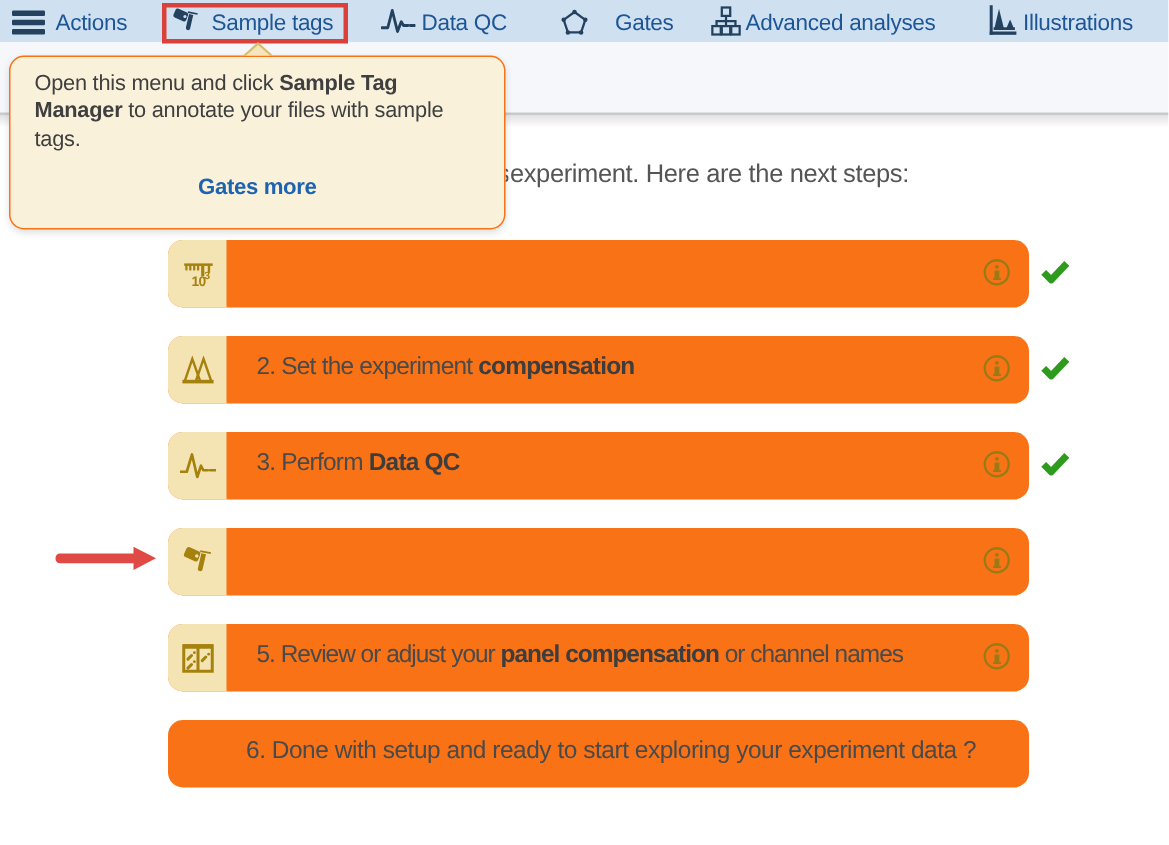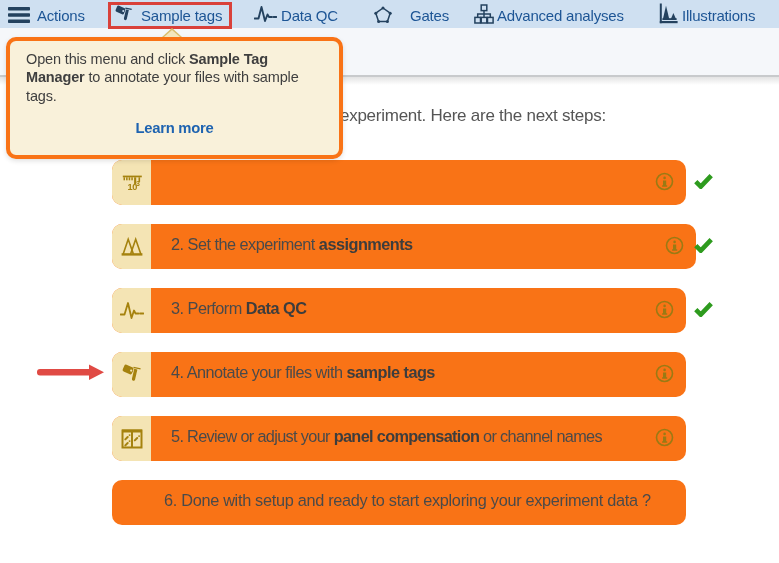--- a/index.html
+++ b/index.html
@@ -10,21 +10,21 @@
     color:#1d5595;font-size:15px;letter-spacing:-0.2px;white-space:nowrap;}
   .navitem svg{display:block;}
   
   #subbar{position:absolute;left:0;top:28px;width:779px;height:47px;background:#f5f7fa;border-bottom:2px solid #c8cacc;}
   #subshadow{position:absolute;left:0;top:77px;width:779px;height:8px;
     background:linear-gradient(#e3e3e3,#ffffff);}
   
   #headtext{position:absolute;left:310px;top:106px;font-size:17px;letter-spacing:-0.25px;color:#555;}
   
   #tip{position:absolute;left:6px;top:37px;width:329px;height:114px;background:#f9f1da;
-    border:4px solid #f97316;border-radius:10px;box-shadow:0 2px 5px rgba(0,0,0,0.12);z-index:5;}
+    border:1px solid #f97316;border-radius:10px;box-shadow:0 2px 5px rgba(0,0,0,0.12);z-index:5;}
   #tip .txt{position:absolute;left:16px;top:9px;width:294px;font-size:14.5px;line-height:18.3px;letter-spacing:-0.15px;color:#3f3f3f;}
   #tip .lm{position:absolute;left:0;top:79px;width:329px;text-align:center;font-size:14.8px;letter-spacing:-0.25px;font-weight:bold;color:#1e63b0;}
   #tiparrow{position:absolute;left:162px;top:28px;width:0;height:0;z-index:6;
     border-left:10px solid transparent;border-right:10px solid transparent;border-bottom:9px solid #d9bc6a;}
   #tiparrow2{position:absolute;left:164px;top:30px;width:0;height:0;z-index:7;
     border-left:8px solid transparent;border-right:8px solid transparent;border-bottom:7.5px solid #f3e6bd;}
   
   #redbox{position:absolute;left:108px;top:2px;width:118px;height:21px;border:3px solid #d9413a;z-index:4;}
   
   .row{position:absolute;left:112px;width:574px;height:45px;background:#f97316;border-radius:10px;}
@@ -137,31 +137,31 @@
         <circle cx="9.5" cy="9.5" r="8" fill="none" stroke="#9a7a14" stroke-width="1.6"></circle>
         <circle cx="9.6" cy="5.9" r="1.3"></circle>
         <path d="M8 8.4 h3.2 v4.8 h1 v1.5 H7.1 v-1.5 h0.9 z"></path>
       </g>
     </svg>
 </div>
 <svg class="check" style="left:694px;top:173px;" viewBox="0 0 19 16">
     <path d="M1.8 8.6 L6.8 13.6 L17.2 2.6" fill="none" stroke="#2e9b1e" stroke-width="4.6"></path>
   </svg>
 
-<div class="row" style="top:224px;padding-left:10px;">
+<div class="row" style="top:224px;">
   <div class="ibox">
     <svg width="24" height="20" viewBox="0 0 24 20">
       <g fill="none" stroke="#a5820e" stroke-width="1.6">
         <path d="M3.2 17 L8.2 2.3 L13.4 17"></path>
         <path d="M10.6 17 L15.7 2.3 L20.8 17"></path>
       </g>
       <rect x="1.6" y="16.2" width="20.8" height="2.4" fill="#a5820e"></rect>
     </svg>
   </div>
-  <div class="rtext">2. Set the experiment&nbsp;<b>assignments</b></div>
+  <div class="rtext">2. Set the experiment&nbsp;<b>compensation</b></div>
   <svg class="info" viewBox="0 0 19 19">
       <g fill="#9a7a14">
         <circle cx="9.5" cy="9.5" r="8" fill="none" stroke="#9a7a14" stroke-width="1.6"></circle>
         <circle cx="9.6" cy="5.9" r="1.3"></circle>
         <path d="M8 8.4 h3.2 v4.8 h1 v1.5 H7.1 v-1.5 h0.9 z"></path>
       </g>
     </svg>
 </div>
 <svg class="check" style="left:694px;top:237px;" viewBox="0 0 19 16">
     <path d="M1.8 8.6 L6.8 13.6 L17.2 2.6" fill="none" stroke="#2e9b1e" stroke-width="4.6"></path>
@@ -198,21 +198,20 @@
         <g transform="rotate(13 13.8 5.2)">
             <path d="M12.2 5.2 h3.2 v10.2 a1.6 1.6 0 0 1 -3.2 0 z" stroke="#f4e4b4" stroke-width="1.2"></path>
           </g>
         <g transform="rotate(13 13.8 5.2)">
             <path d="M12.2 5.2 h3.2 v10.2 a1.6 1.6 0 0 1 -3.2 0 z"></path>
           </g>
         <rect x="11.6" y="2.8" width="7.2" height="1.25" transform="rotate(11 11.6 2.8)"></rect>
       </g>
     </svg>
   </div>
-  <div class="rtext">4. Annotate your files with&nbsp;<b>sample tags</b></div>
   <svg class="info" viewBox="0 0 19 19">
       <g fill="#9a7a14">
         <circle cx="9.5" cy="9.5" r="8" fill="none" stroke="#9a7a14" stroke-width="1.6"></circle>
         <circle cx="9.6" cy="5.9" r="1.3"></circle>
         <path d="M8 8.4 h3.2 v4.8 h1 v1.5 H7.1 v-1.5 h0.9 z"></path>
       </g>
     </svg>
 </div>
 
 <div class="row" style="top:416px;">
@@ -251,14 +250,14 @@
 
 <svg id="redarrow" width="70" height="20" viewBox="0 0 70 20">
   <rect x="1" y="7" width="55" height="6.5" rx="3" fill="#e04a44"></rect>
   <path d="M53 2.5 L68 10.2 L53 18 Z" fill="#e04a44"></path>
 </svg>
 
 <div id="tiparrow"></div>
 <div id="tiparrow2"></div>
 <div id="tip">
   <div class="txt">Open this menu and click <b>Sample Tag Manager</b> to annotate your files with sample tags.</div>
-  <div class="lm">Learn more</div>
+  <div class="lm">Gates more</div>
 </div>
 
 </body></html>

